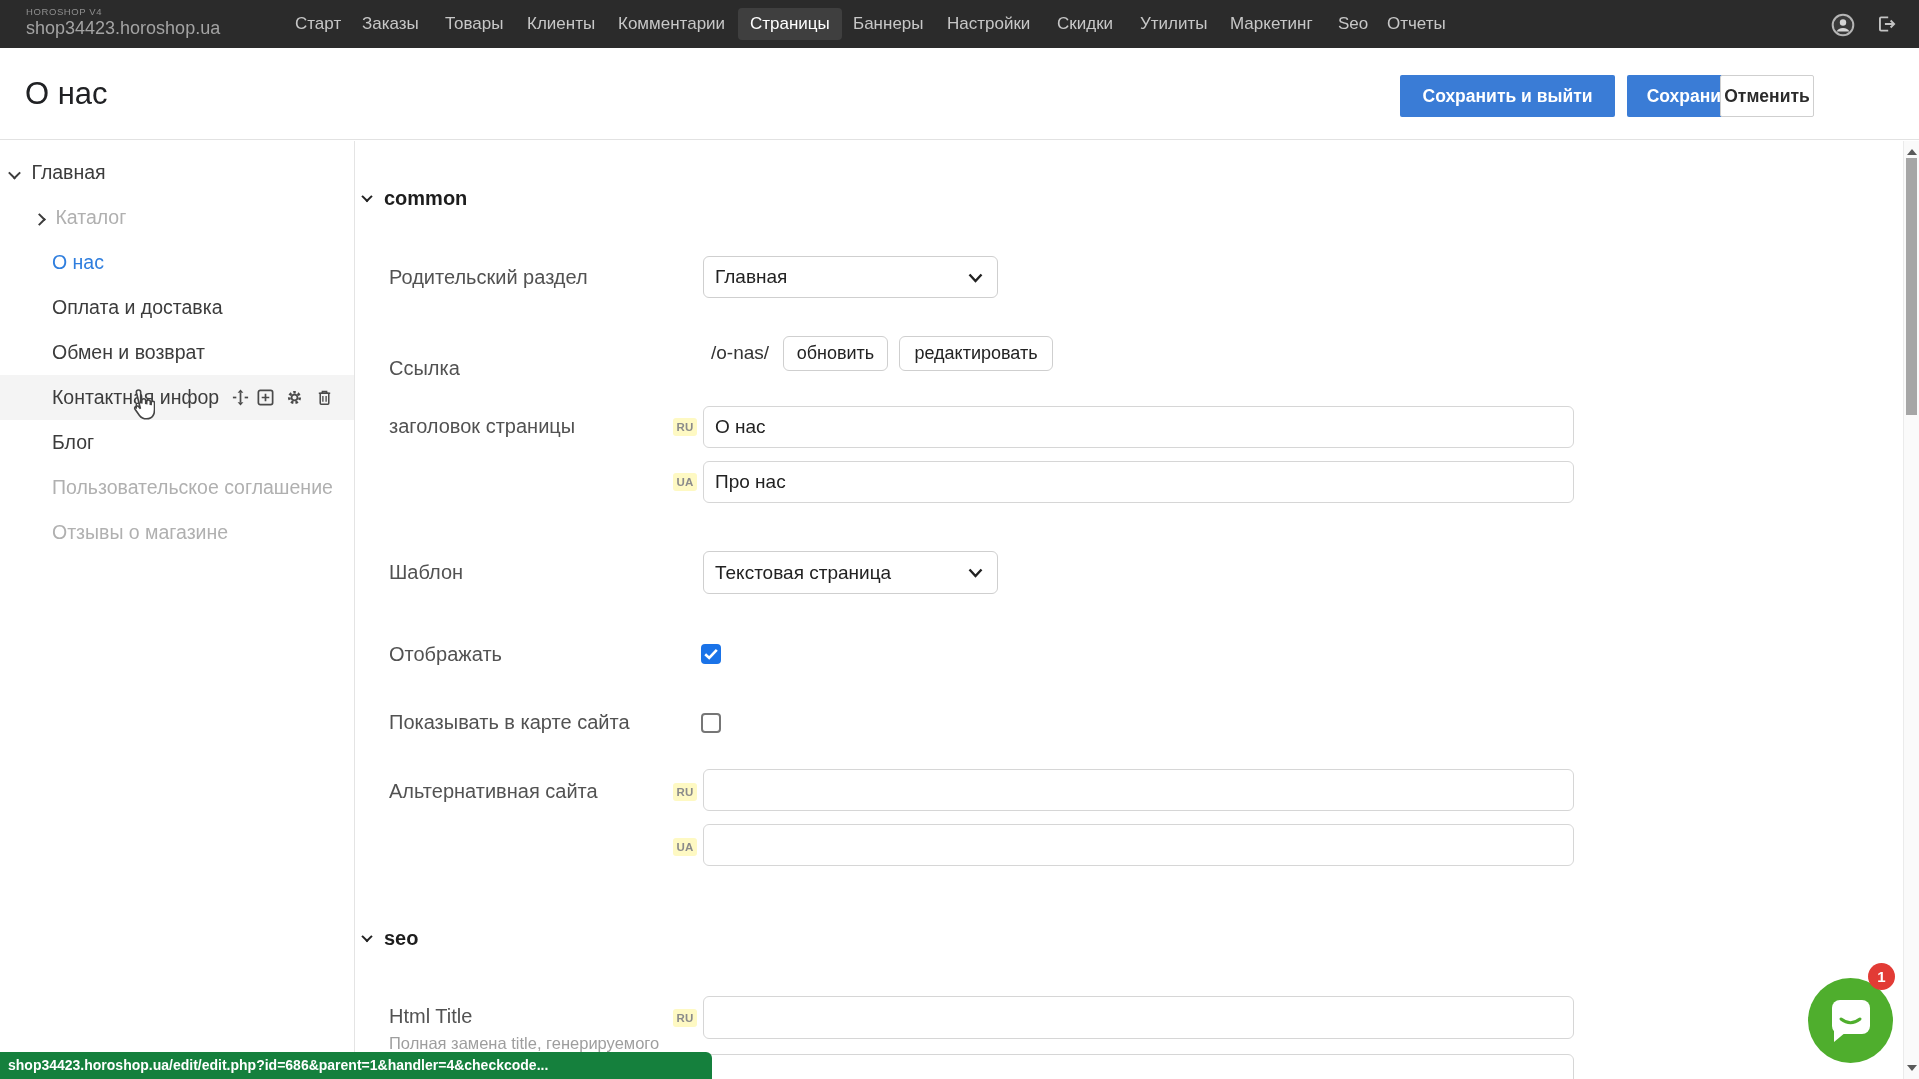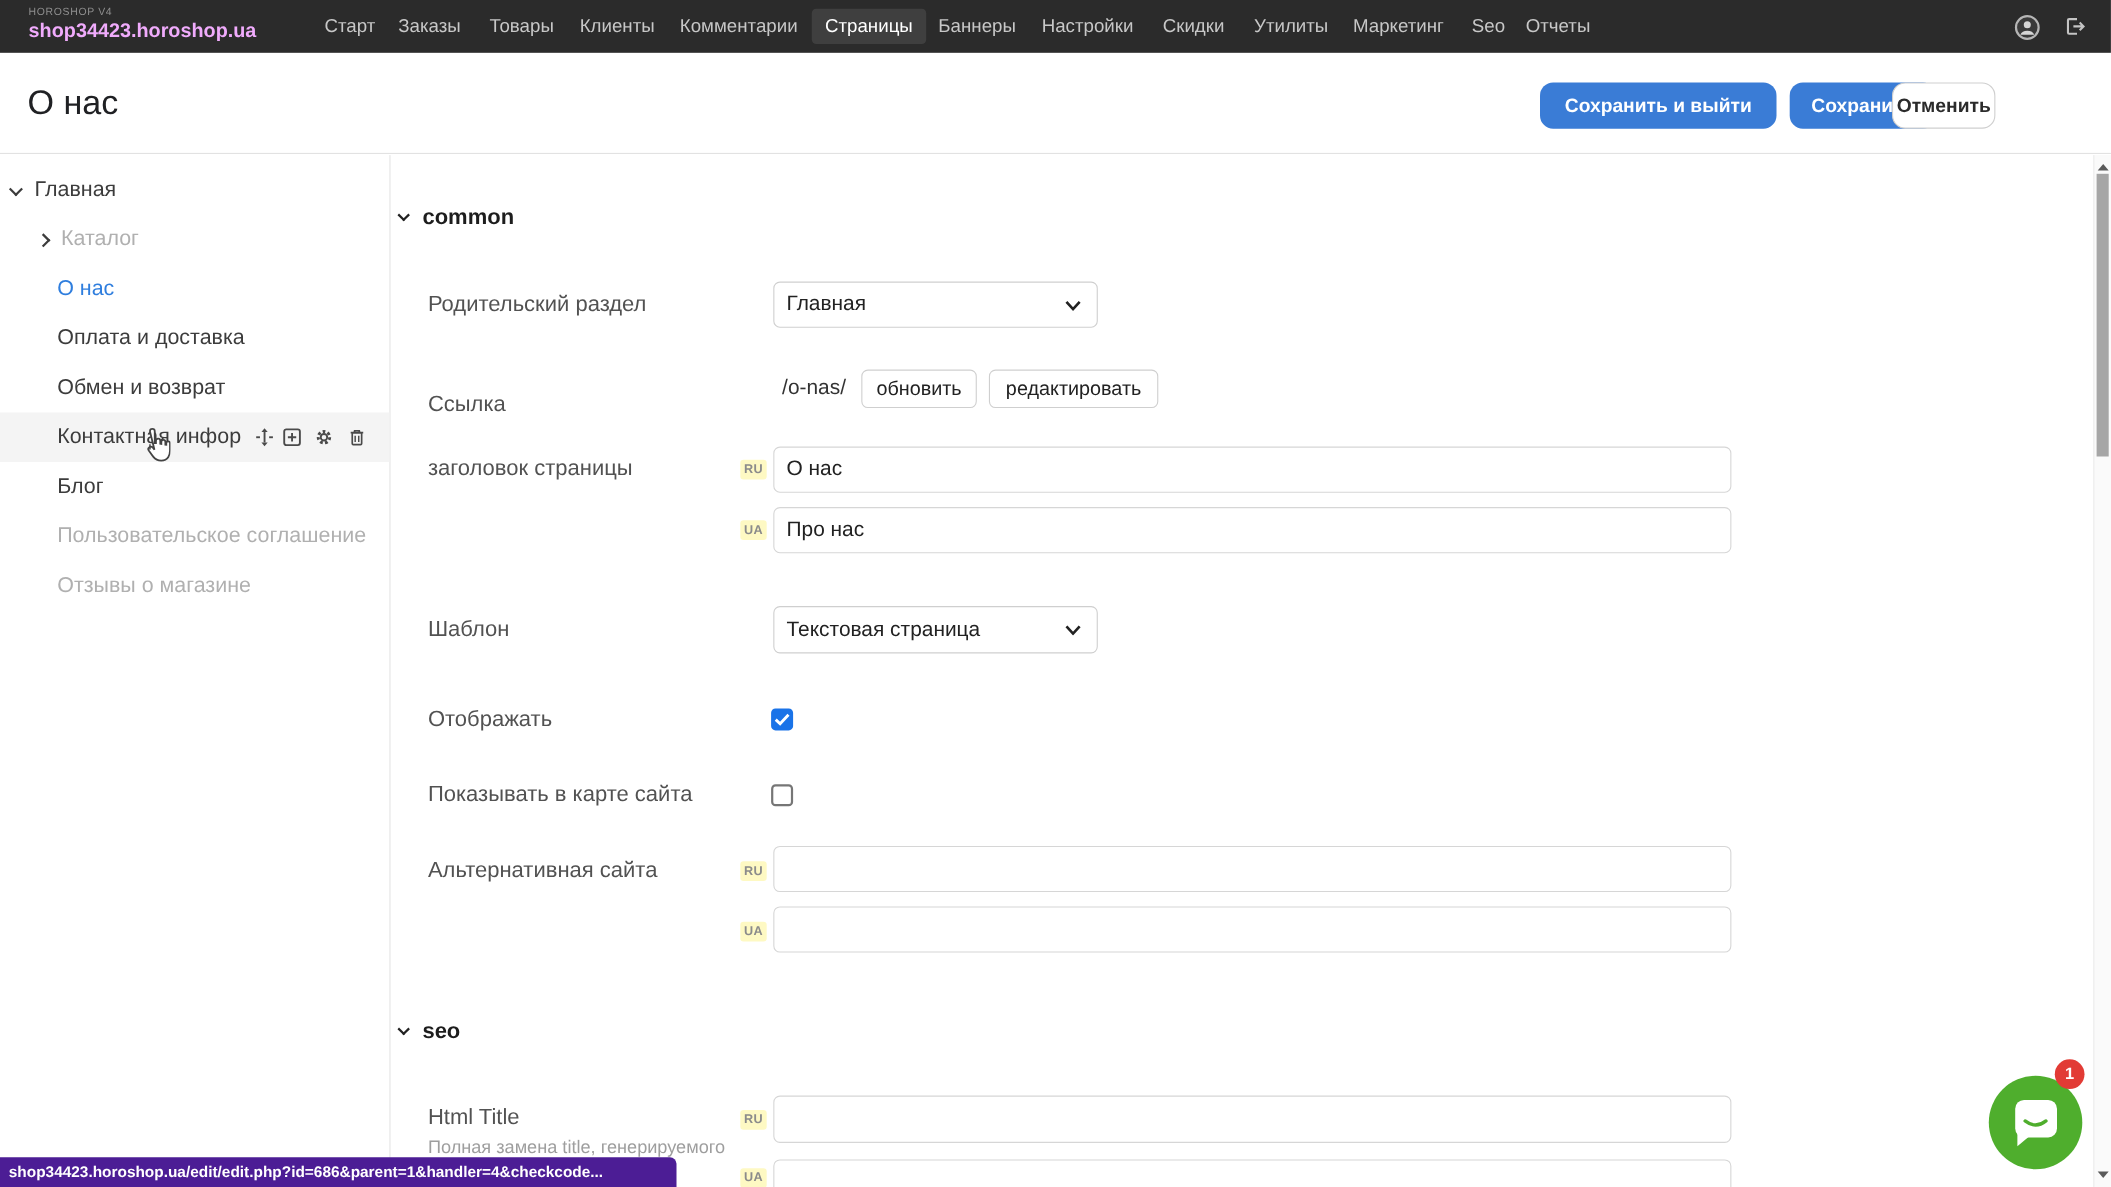--- a/index.html
+++ b/index.html
@@ -1,28 +1,28 @@
 <!DOCTYPE html>
 <html><head>
 <meta charset="utf-8">
 <style>
   *{margin:0;padding:0;box-sizing:border-box}
   html,body{width:1919px;height:1079px;overflow:hidden;background:#fff;font-family:"Liberation Sans",sans-serif}
   
   .nav{position:absolute;left:0;top:0;width:1919px;height:48px;background:#2b2b2b;z-index:20}
   .logo{position:absolute;left:26px;top:6px;cursor:pointer}
   .logo-small{font-size:9.5px;font-weight:normal;letter-spacing:.6px;color:#8f8f8f;line-height:12px}
-  .logo-main{font-size:18px;font-weight:bold;color:#f0abfc;line-height:21px}
+  .logo-main{font-size:18px;font-weight:normal;color:#a3a3a3;line-height:21px}
   .nav-item{position:absolute;top:0;height:48px;line-height:48px;font-size:17px;color:#c7c7c7;cursor:pointer;white-space:nowrap}
   .nav-item.active{top:8px;height:32px;line-height:32px;background:#3f3f3f;border-radius:4px;padding:0 12px;color:#fff}
   .nav-right-icon{position:absolute;top:13px;width:24px;height:24px;cursor:pointer}
   
   .pagehead{position:absolute;left:0;top:48px;width:1919px;height:92px;background:#fff;border-bottom:1px solid #e2e2e2;z-index:10}
   .page-title{position:absolute;left:25px;top:28px;font-size:31px;color:#202124}
-  .btn{position:absolute;top:27px;height:42px;border-radius:12px;font-size:17.5px;font-weight:bold;text-align:center;line-height:42px;cursor:pointer}
+  .btn{position:absolute;top:27px;height:42px;border-radius:2px;font-size:17.5px;font-weight:bold;text-align:center;line-height:42px;cursor:pointer}
   .btn-blue{background:#3a7cd6;color:#fff;border:none}
   .btn-white{background:#fff;color:#2b2b2b;border:1px solid #cfcfcf;line-height:40px}
   
   .sidebar{position:absolute;left:0;top:141px;width:355px;height:938px;background:#fff;border-right:1px solid #e4e4e4;z-index:5}
   .t-hover{position:absolute;left:0;top:234px;width:354px;height:45px;background:#f4f4f4}
   .titem{position:absolute;height:45px;line-height:45px;font-size:19.5px;color:#3c3c3c;cursor:pointer;white-space:nowrap}
   .titem.muted{color:#b0b0b0}
   .titem.sel{color:#2f7ede}
   .chev{display:inline-block;width:9px;height:9px;border-right:2px solid #3c3c3c;border-bottom:2px solid #3c3c3c}
   .chev.down{transform:rotate(45deg) translate(-1px,-1px)}
@@ -38,21 +38,21 @@
   .fselect{position:absolute;left:347px;width:295px;height:42px;border:1px solid #cfcfcf;border-radius:6px;background:#fff;font-size:19px;color:#222;line-height:40px;padding:0 11px;cursor:pointer}
   .fselect svg{position:absolute;right:14px;top:16px}
   .chip{position:absolute;width:24px;height:18px;background:#fef9c3;border-radius:3px;color:#8b8b8b;font-size:11.5px;font-weight:bold;text-align:center;line-height:18px;letter-spacing:.3px}
   .sbtn{position:absolute;height:35px;border:1px solid #cfcfcf;border-radius:6px;background:#fff;font-size:18px;color:#222;text-align:center;line-height:33px;cursor:pointer}
   .cbox{position:absolute;left:345px;width:20px;height:20px;border-radius:4px;cursor:pointer}
   .cbox.on{background:#1a73e8}
   .cbox.off{border:2px solid #767676;background:#fff}
   .hint{position:absolute;left:33px;font-size:16.5px;color:#9e9e9e;white-space:nowrap}
   .linktext{position:absolute;font-size:19px;color:#333}
   
-  .statusbar{position:absolute;left:0;top:1052px;height:27px;width:615px;background:#4c1d95;border-top-right-radius:6px;z-index:30;color:#fff;font-size:14px;font-weight:bold;line-height:27px;padding-left:8px;white-space:nowrap}
+  .statusbar{position:absolute;left:0;top:1052px;height:27px;width:712px;background:#15803d;border-top-right-radius:6px;z-index:30;color:#fff;font-size:14px;font-weight:bold;line-height:27px;padding-left:8px;white-space:nowrap}
   
   .chat{position:absolute;left:1808px;top:978px;width:85px;height:85px;border-radius:50%;background:#4fae2d;z-index:30;cursor:pointer}
   .chat-badge{position:absolute;left:1868px;top:963px;width:27px;height:27px;border-radius:50%;background:#e23b35;z-index:31;color:#fff;font-size:15px;font-weight:bold;text-align:center;line-height:27px}
   
   .scroll{position:absolute;left:1903px;top:141px;width:16px;height:938px;background:#fafafa;border-left:1px solid #ebebeb;z-index:8}
   .scroll-up{position:absolute;left:3px;top:8px;width:0;height:0;border-left:5px solid transparent;border-right:5px solid transparent;border-bottom:6px solid #5a5a5a}
   .scroll-down{position:absolute;left:3px;bottom:8px;width:0;height:0;border-left:5px solid transparent;border-right:5px solid transparent;border-top:6px solid #5a5a5a}
   .scroll-thumb{position:absolute;left:2px;top:17px;width:11px;height:257px;background:#a6a6a6}
 </style>
 </head>

